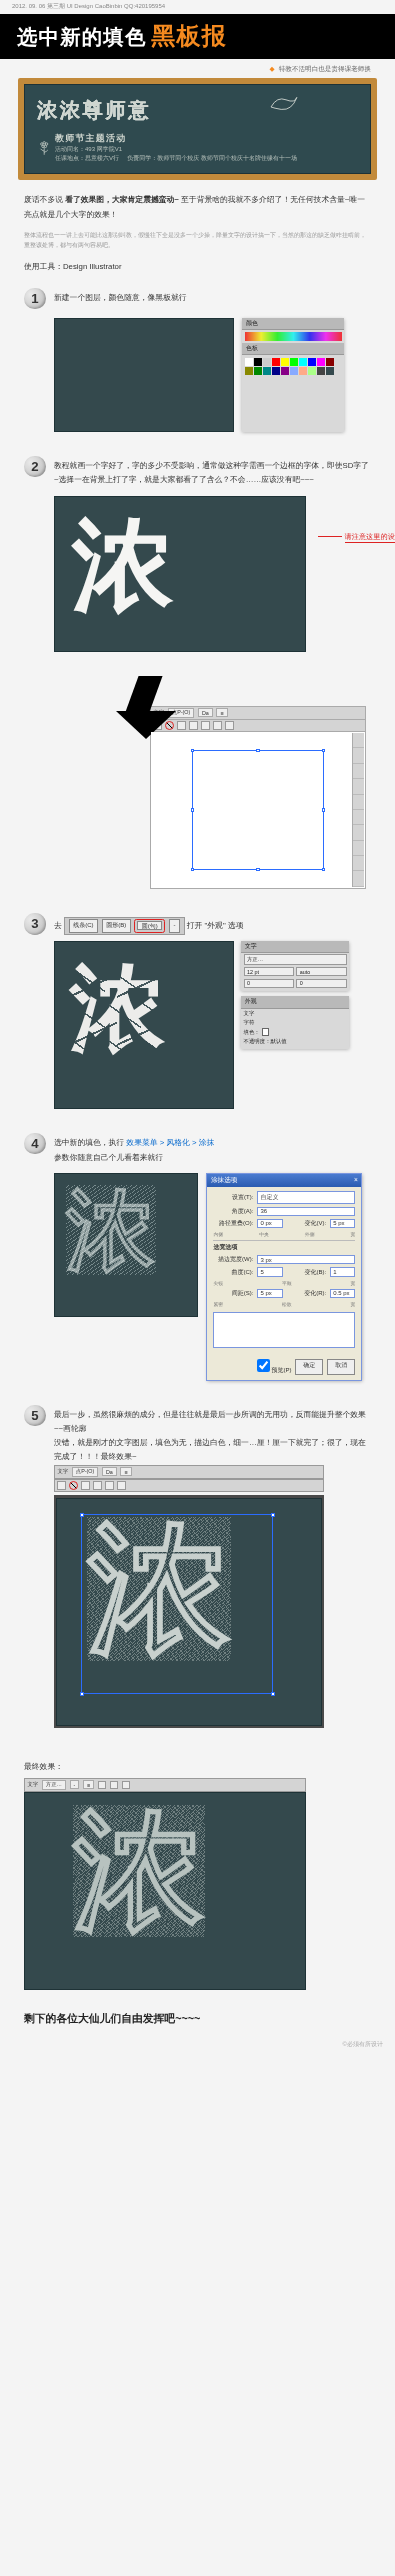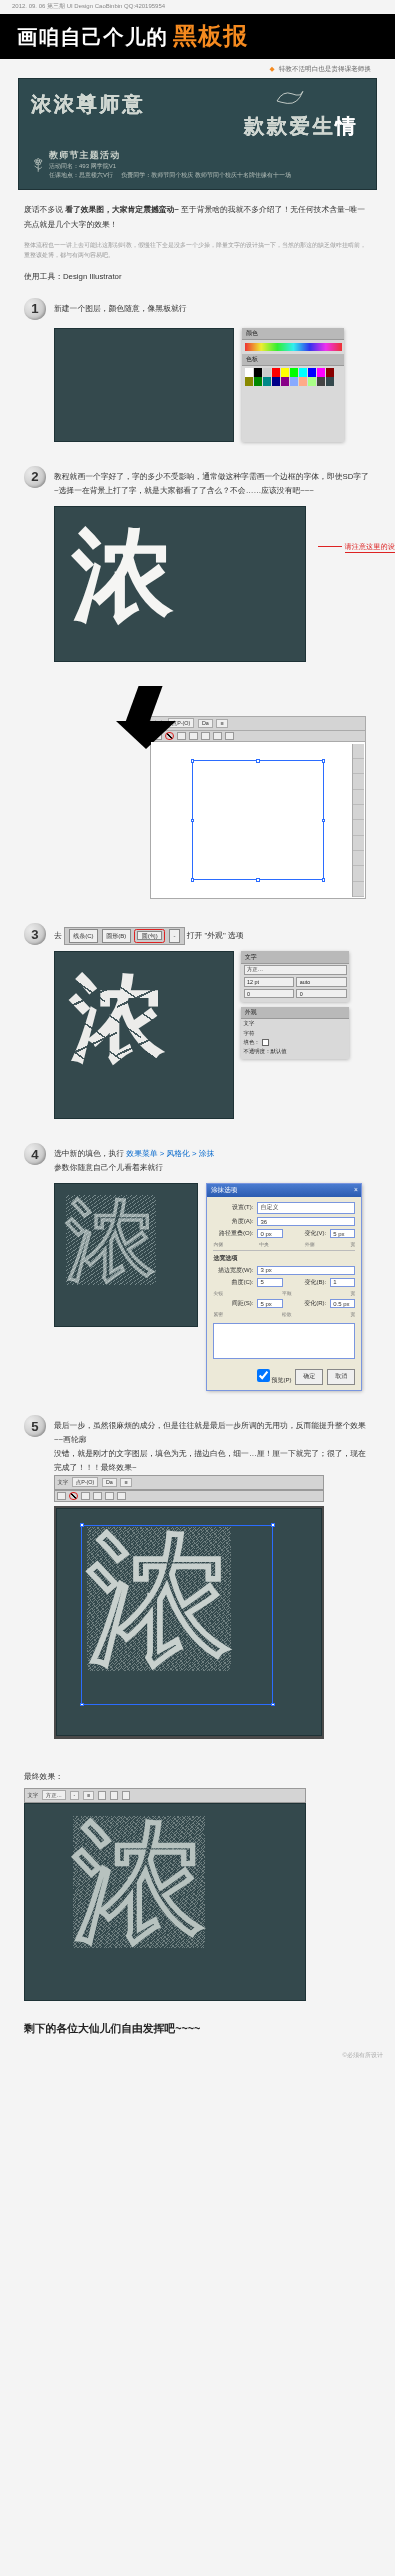--- a/index.html
+++ b/index.html
@@ -35,20 +35,21 @@
     padding: 6px 24px 3.6px;
     font-size: 6.6px;
     color: #666;
   }
   .subrow .bullet { color: #f58a1f; margin-right: 2.4px; }
   .subrow a { color: #666; text-decoration: none; }
   
   .chalk-wrap { padding: 0 18px; }
   .chalk-frame {
     background: #c28a3b;
+    padding: 6px;
     border-radius: 2px;
   }
   .chalkboard {
     background: #2f4a4f;
     border: 0.6px solid #1e3236;
     padding: 14.4px 12px 9.6px;
     position: relative;
   }
   .chalk-line1, .chalk-line2 {
     font-size: 20.4px;
@@ -335,41 +336,38 @@
 </style>
 </head>
 <body>
 
 <div class="topbar">
   <span>2012. 09. 06   第三期   UI Design CaoBinbin   QQ:420195954</span>
   <span></span>
 </div>
 
 <div class="banner">
-  <span class="white">画咱自己个儿的</span>
+  <span class="white">选中新的填色</span>
   <span class="orange">黑板报</span>
 </div>
 
 <div class="subrow">
   <span class="bullet">◆</span>
   <a>特教不活明白也是贵得课老师换</a>
 </div>
 
 <div class="chalk-wrap">
   <div class="chalk-frame">
     <div class="chalkboard">
       <div class="leaf">
         <svg viewBox="0 0 50 30">
             <path d="M5 20 Q15 2 30 8 Q45 14 48 4 Q40 26 22 24 Q10 22 5 20" fill="none" stroke="#cfd6d0" stroke-width="1.5"></path>
           </svg>
       </div>
       <div class="chalk-line1">浓浓尊师意</div>
-      <div class="chalk-line2">
-        <span>款款爱生</span><span class="heart">情</span>
-      </div>
       <div class="chalk-footer">
         <div class="flower-icon">
           <svg viewBox="0 0 30 30">
               <g stroke="#cfd6d0" fill="none" stroke-width="1.2">
                 <circle cx="12" cy="8" r="2"></circle>
                 <circle cx="8" cy="10" r="2"></circle>
                 <circle cx="16" cy="10" r="2"></circle>
                 <circle cx="10" cy="14" r="2"></circle>
                 <circle cx="14" cy="14" r="2"></circle>
                 <path d="M12 16 V28 M12 22 Q7 20 6 18 M12 24 Q17 22 18 20"></path>

